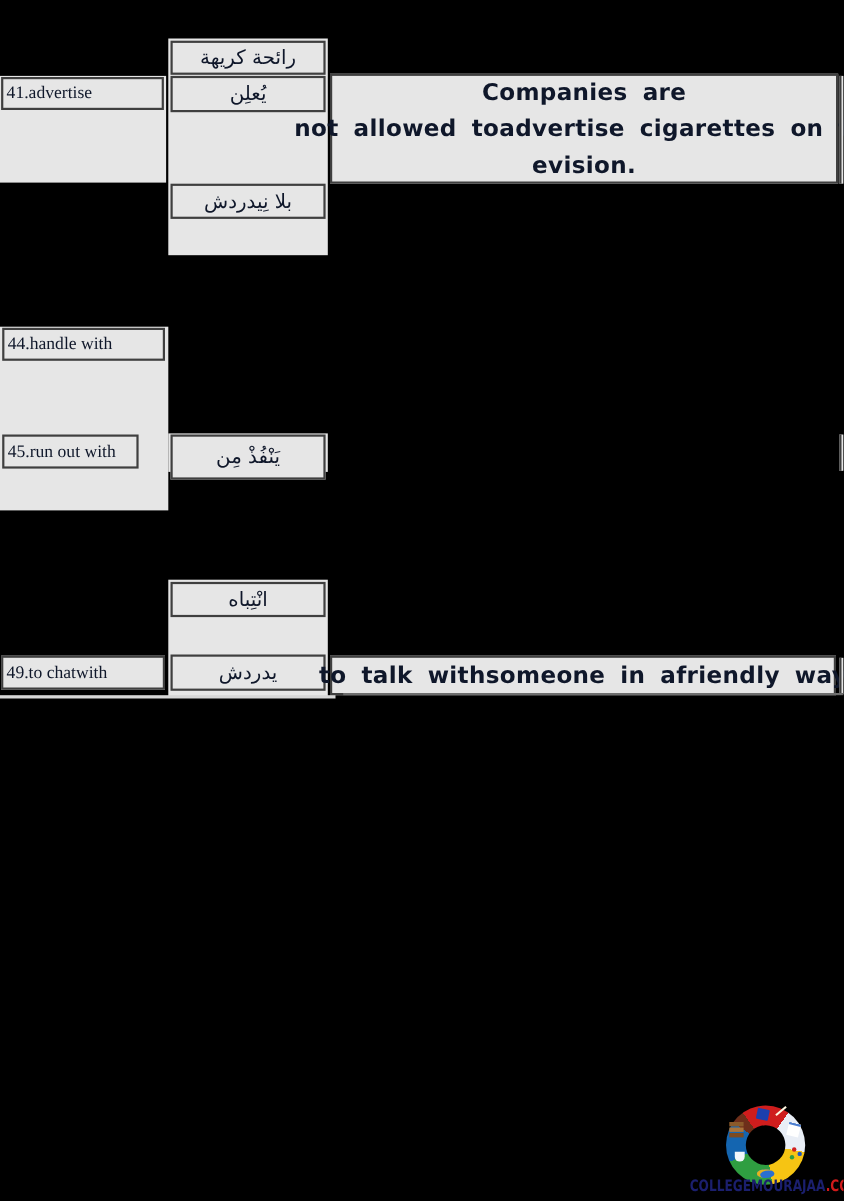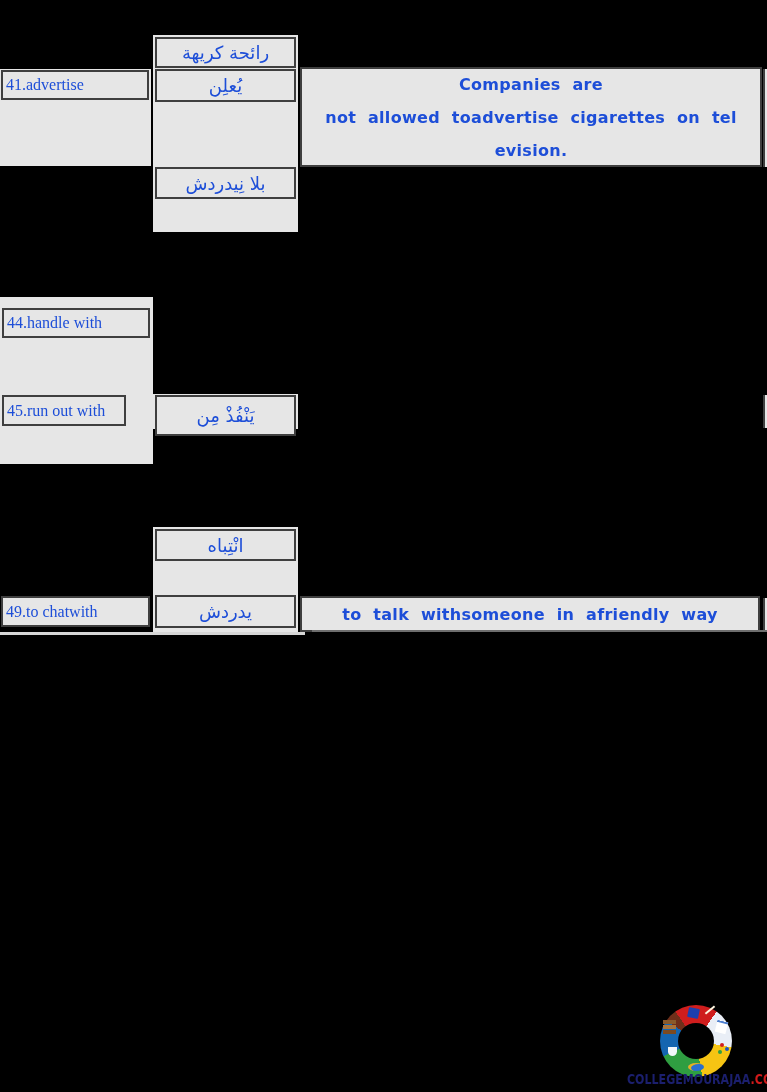--- a/index.html
+++ b/index.html
@@ -5,32 +5,32 @@
   html,body{margin:0;padding:0;background:#000;}
   .canvas{
     position:relative;width:767px;height:1092px;background:#000;
     overflow:hidden;font-family:"Liberation Serif",serif;
   }
   .block{
     position:absolute;background:#e6e6e6;
   }
   .cell{
     position:absolute;background:#e6e6e6;border:2px solid #3f3f3f;
-    box-sizing:border-box;display:flex;align-items:center;color:#1d4ed8;
+    box-sizing:border-box;display:flex;align-items:center;color:#0f172a;
   }
   .en-term{
     font-family:"Liberation Serif",serif;font-size:16px;
     justify-content:flex-start;padding-left:3px;white-space:nowrap;
   }
   .ar{
     font-family:"DejaVu Sans",sans-serif;font-size:18px;
     justify-content:center;direction:rtl;
   }
   .sentence{
-    font-family:"DejaVu Sans",sans-serif;font-weight:bold;font-size:16px;
+    font-family:"DejaVu Sans",sans-serif;font-weight:bold;font-size:21px;
     letter-spacing:0.3px;word-spacing:6px;
     flex-direction:column;justify-content:center;text-align:center;
   }
   .sentence div{line-height:33px;white-space:nowrap;}
   .sliver{
     position:absolute;background:#e6e6e6;border-left:2px solid #3f3f3f;
     box-sizing:border-box;
   }
   .strip{position:absolute;background:#d6d6d6;}
   
@@ -81,21 +81,21 @@
 
   <div class="cell sentence" style="left:300px;top:67px;width:462px;height:100px">
     <div>Companies are</div>
     <div>not allowed toadvertise cigarettes on tel</div>
     <div>evision.</div>
   </div>
   <div class="sliver" style="left:763px;top:69px;width:4px;height:98px"></div>
 
   <div class="block" style="left:0px;top:297px;width:153px;height:167px"></div>
 
-  <div class="cell en-term" style="left:2px;top:308px;width:148px;height:30px">
+  <div class="cell en-term" style="left:2px;top:298px;width:148px;height:30px">
     <span>44.handle with</span>
   </div>
   <div class="cell en-term" style="left:2px;top:395px;width:124px;height:31px">
     <span>45.run out with</span>
   </div>
 
   <div class="block" style="left:153px;top:394px;width:145px;height:35px"></div>
   <div class="cell ar" style="left:155px;top:395px;width:141px;height:41px">
     <span>يَنْفُذْ مِن</span>
   </div>

